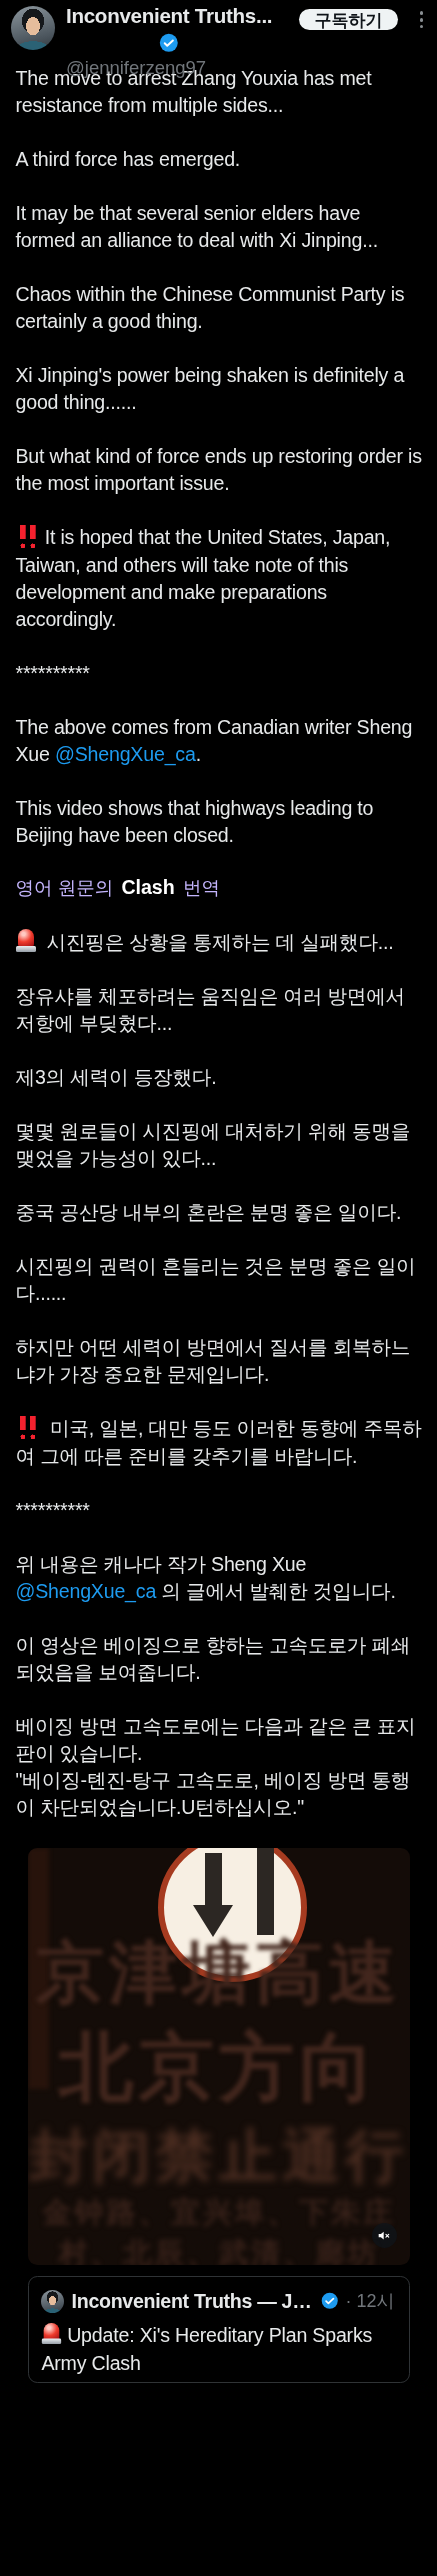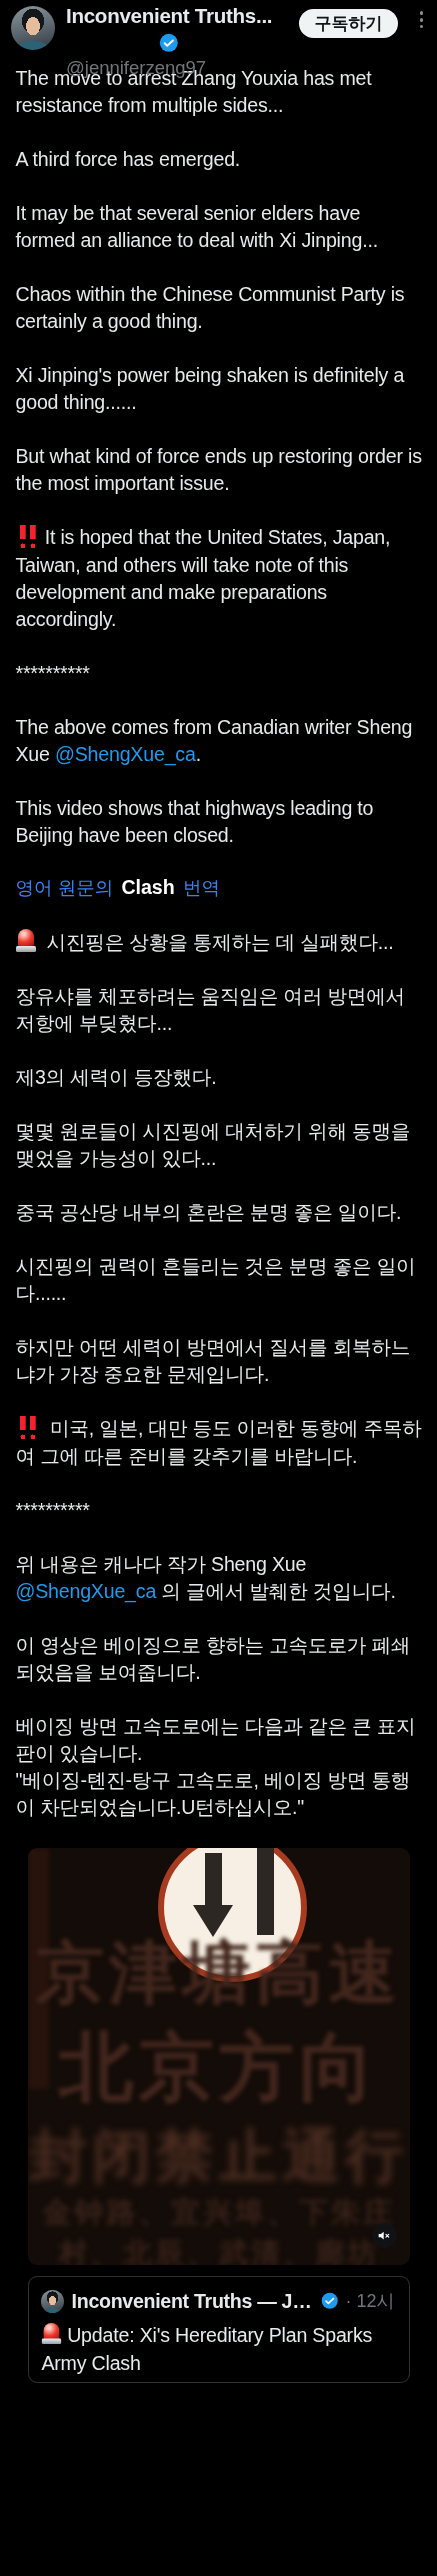--- a/index.html
+++ b/index.html
@@ -12,31 +12,31 @@
     background:
       radial-gradient(ellipse 26% 34% at 50% 46%, #e6bd9c 0 60%, rgba(0,0,0,0) 61%),
       radial-gradient(ellipse 42% 46% at 50% 34%, #15181b 0 60%, rgba(0,0,0,0) 61%),
       radial-gradient(ellipse 60% 28% at 50% 97%, #2b6275 0 60%, rgba(0,0,0,0) 61%),
       linear-gradient(165deg,#8d979e,#4c565e 70%,#30383e);}
   .idblock{position:absolute;left:66px;top:0;}
   .name-row{display:flex;align-items:center;gap:5.2px;flex-direction:column;}
   .name{font-size:20.6px;font-weight:800;color:#e7e9ea;letter-spacing:-0.3px;white-space:nowrap;}
   .badge{width:19.6px;height:19.6px;flex:none;}
   .handle{font-size:18.5px;color:#71767b;margin-top:4.1px;}
-  .subscribe{position:absolute;right:40px;top:5.2px;height:29px;padding:0 15.5px;border:none;border-radius:15.5px;
+  .subscribe{position:absolute;right:40px;top:5.2px;height:21px;padding:0 15.5px;border:none;border-radius:15.5px;
      background:#eff3f4;color:#0f1419;font-size:17px;font-weight:700;font-family:inherit;}
   .dots{position:absolute;right:14.4px;top:7.2px;width:4.1px;}
   .dots i{display:block;width:3.6px;height:3.6px;border-radius:50%;background:#898e92;margin:0 0 3.1px;}
 
   
   .tweet-body{margin:0 15.5px;padding-top:6.2px;}
   .para{font-size:19.6px;line-height:27px;margin:0 0 27px;color:#e7e9ea;letter-spacing:-0.2px;white-space:pre-line;}
   .tlink{color:#1d9bf0;text-decoration:none;}
   .divider{font-size:18.5px;line-height:23px;margin:23px 0 30px;}
-  .divider .blue{color:#3b82f6;}
+  .divider .blue{color:#c4b5fd;}
   .divider .gbrand{color:#fff;font-weight:700;font-size:19.6px;padding:0 3.1px;}
 
   
   .pi{display:inline-block;position:relative;vertical-align:-3.6px;margin-right:5.2px;}
   .pi-siren{width:20.6px;height:24px;}
   .pi-siren::before{content:"";position:absolute;left:2.1px;top:0;width:16.5px;height:18.5px;
       border-radius:8.2px 8.2px 3.1px 3.1px;
       background:radial-gradient(circle at 35% 28%,#ffc9c2 10%,#ef3b2d 48%,#9e0e12 92%);}
   .pi-siren::after{content:"";position:absolute;left:0;bottom:1px;width:20.6px;height:5.7px;border-radius:1.5px;
       background:linear-gradient(#eceef1,#959da6);}

